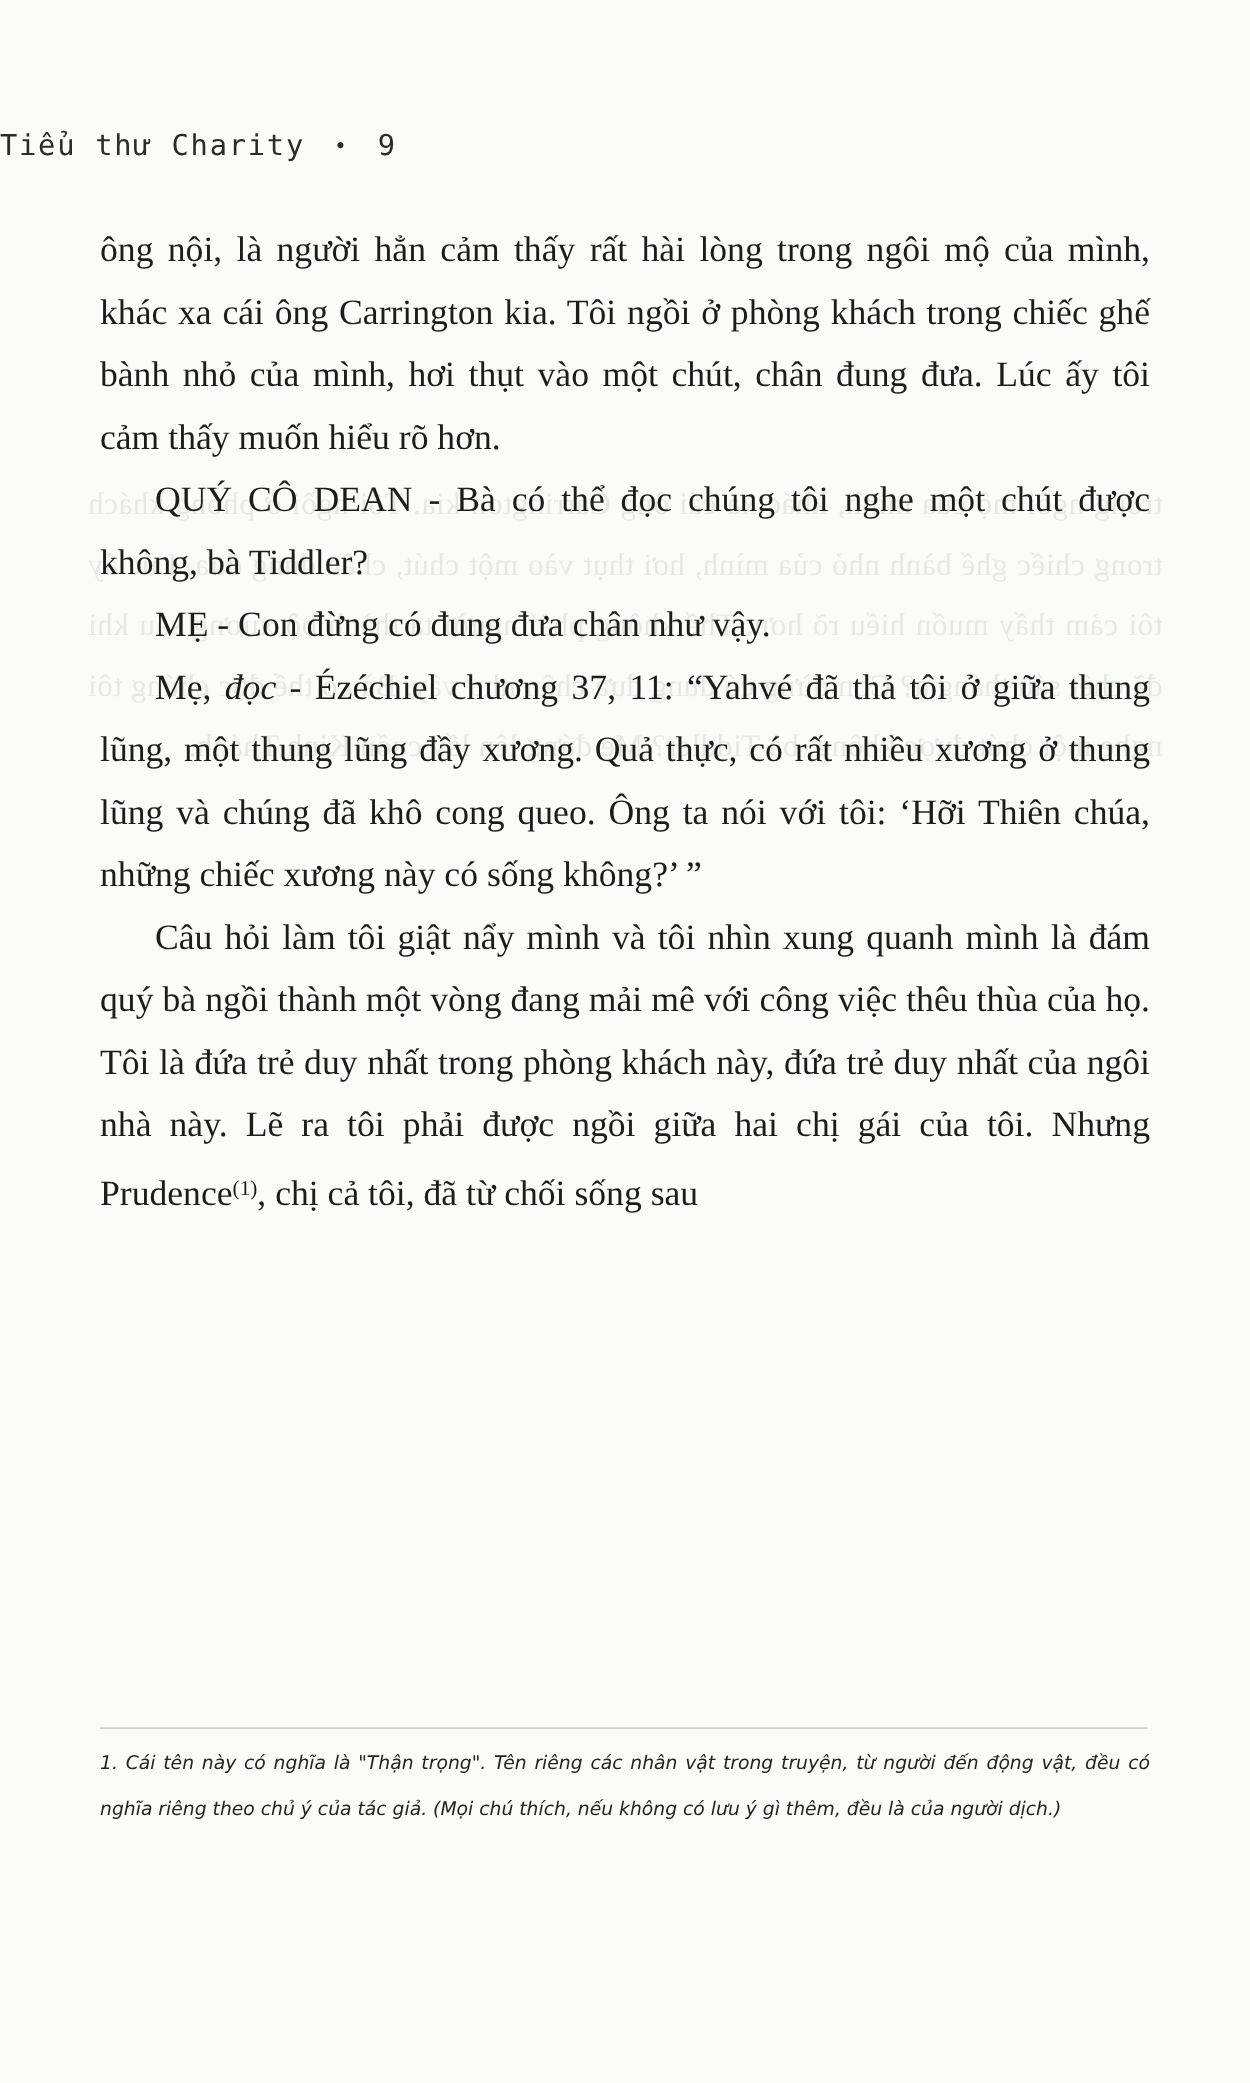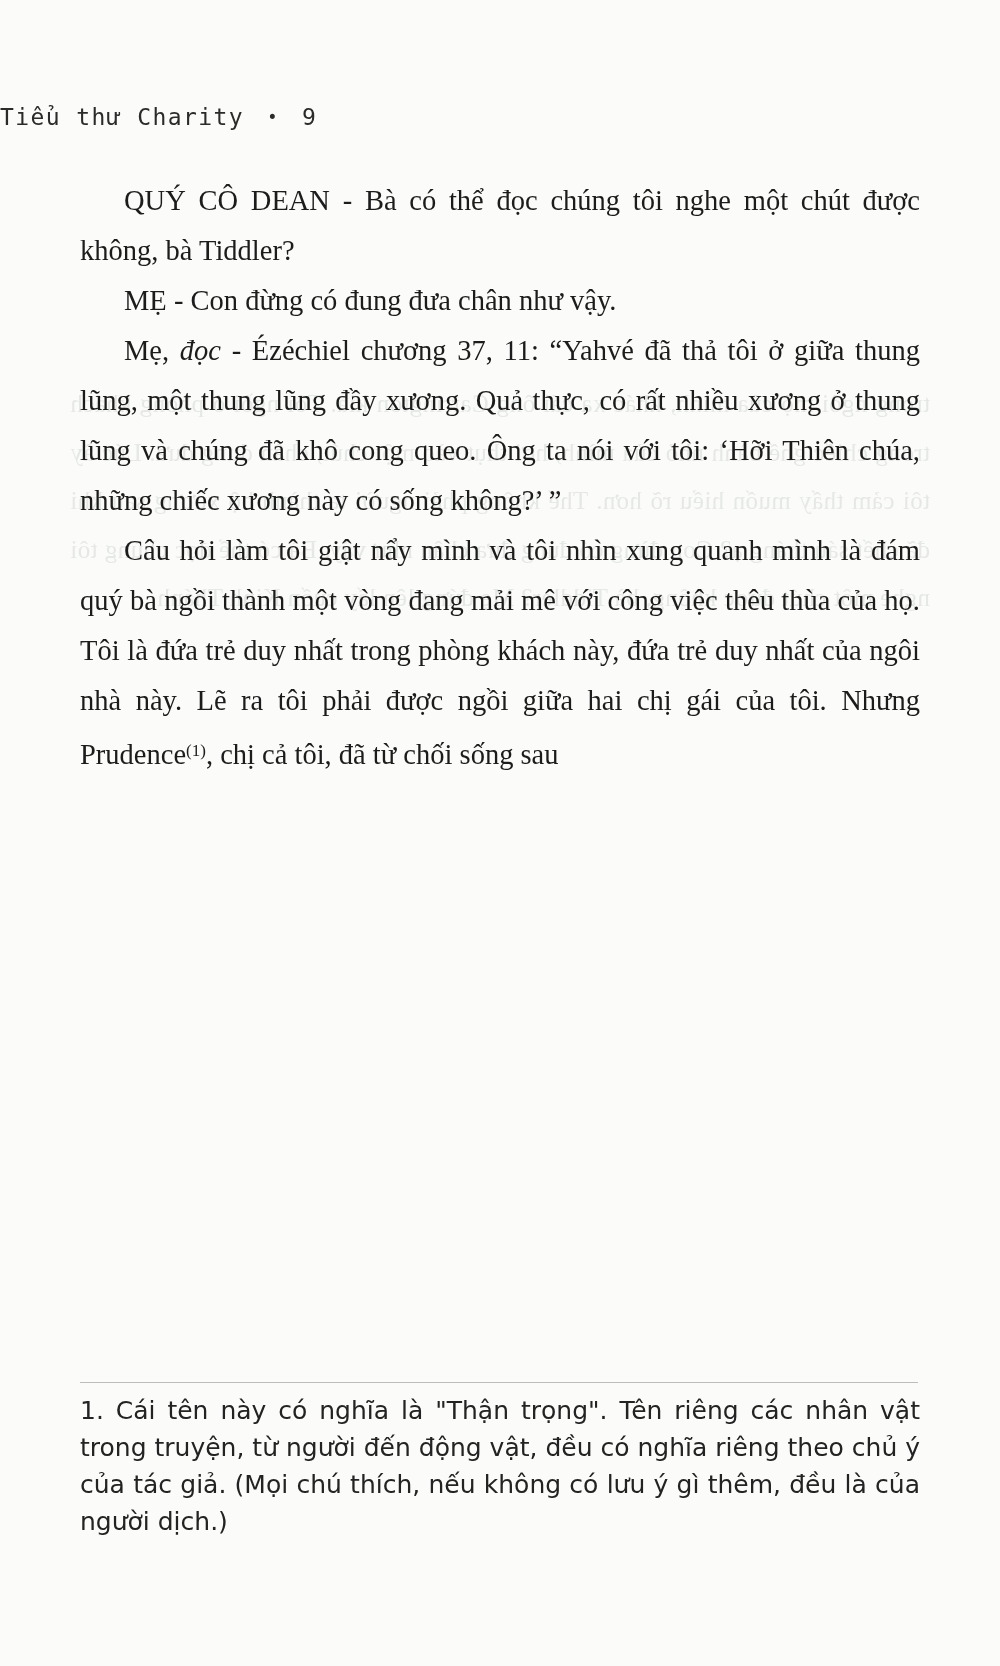--- a/index.html
+++ b/index.html
@@ -86,41 +86,43 @@
     width: 838px;
     height: 1px;
     background: #bdbdbd;
   }
   .footnote {
     position: absolute;
     left: 80px;
     top: 1392px;
     width: 840px;
     font-family: "DejaVu Sans", sans-serif;
-    font-size: 25px;
+    font-size: 15px;
     line-height: 37px;
     color: #232323;
     text-align: justify;
+    font-style: italic;
   }
   .footnote p { margin: 0; }
 </style>
 </head>
 <body>
 
 <div class="page">
 
   <div class="bleed">trong ngôi mộ của mình, khác xa cái ông Carrington kia. Tôi ngồi ở phòng khách trong chiếc ghế bành nhỏ của mình, hơi thụt vào một chút, chân đung đưa. Lúc ấy tôi cảm thấy muốn hiểu rõ hơn. Thế không phải người ta thành bộ xương sau khi đã chết sáu tháng ạ? Con đừng có đung đưa chân như vậy. Bà có thể đọc chúng tôi nghe một chút được không, bà Tiddler? Mẹ đứng lên lấy cuốn Kinh Thánh.</div>
 
   <div class="running-head">
     <span>Tiểu thư Charity</span>
     <span class="dot">•</span>
     <span>9</span>
   </div>
 
   <div class="body-text" id="body-text">
+      <p class=""><span>ông nội, là người hẳn cảm thấy rất hài lòng trong ngôi mộ của mình, khác xa cái ông Carrington kia. Tôi ngồi ở phòng khách trong chiếc ghế bành nhỏ của mình, hơi thụt vào một chút, chân đung đưa. Lúc ấy tôi cảm thấy muốn hiểu rõ hơn.</span></p>
       <p class="indent"><span class="sc">QUÝ CÔ DEAN</span><span> - Bà có thể đọc chúng tôi nghe một chút được không, bà Tiddler?</span></p>
       <p class="indent"><span class="sc">MẸ</span><span> - Con đừng có đung đưa chân như vậy.</span></p>
       <p class="indent"><span>Mẹ, </span><span class="it">đọc</span><span> - Ézéchiel chương 37, 11: “Yahvé đã thả tôi ở giữa thung lũng, một thung lũng đầy xương. Quả thực, có rất nhiều xương ở thung lũng và chúng đã khô cong queo. Ông ta nói với tôi: ‘Hỡi Thiên chúa, những chiếc xương này có sống không?’ ”</span></p>
       <p class="indent"><span>Câu hỏi làm tôi giật nẩy mình và tôi nhìn xung quanh mình là đám quý bà ngồi thành một vòng đang mải mê với công việc thêu thùa của họ. Tôi là đứa trẻ duy nhất trong phòng khách này, đứa trẻ duy nhất của ngôi nhà này. Lẽ ra tôi phải được ngồi giữa hai chị gái của tôi. Nhưng Prudence</span><span class="fn-ref">(1)</span><span>, chị cả tôi, đã từ chối sống sau</span></p>
     </div>
 
   <div class="footnote-rule"></div>
 
   <div class="footnote">
     <p>1. Cái tên này có nghĩa là "Thận trọng". Tên riêng các nhân vật trong truyện, từ người đến động vật, đều có nghĩa riêng theo chủ ý của tác giả. (Mọi chú thích, nếu không có lưu ý gì thêm, đều là của người dịch.)</p>

